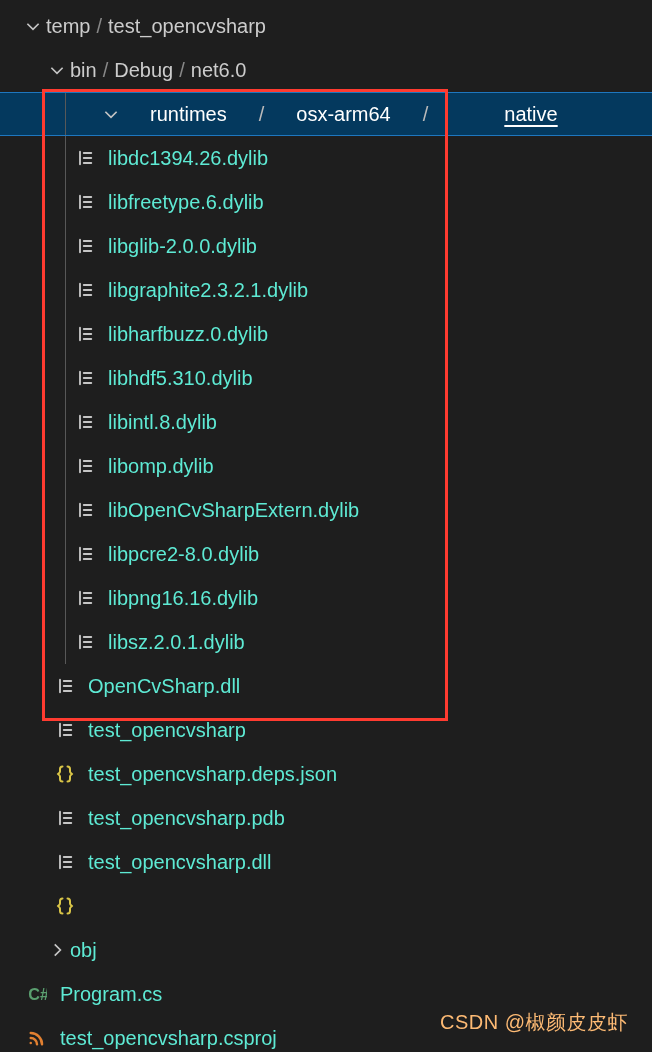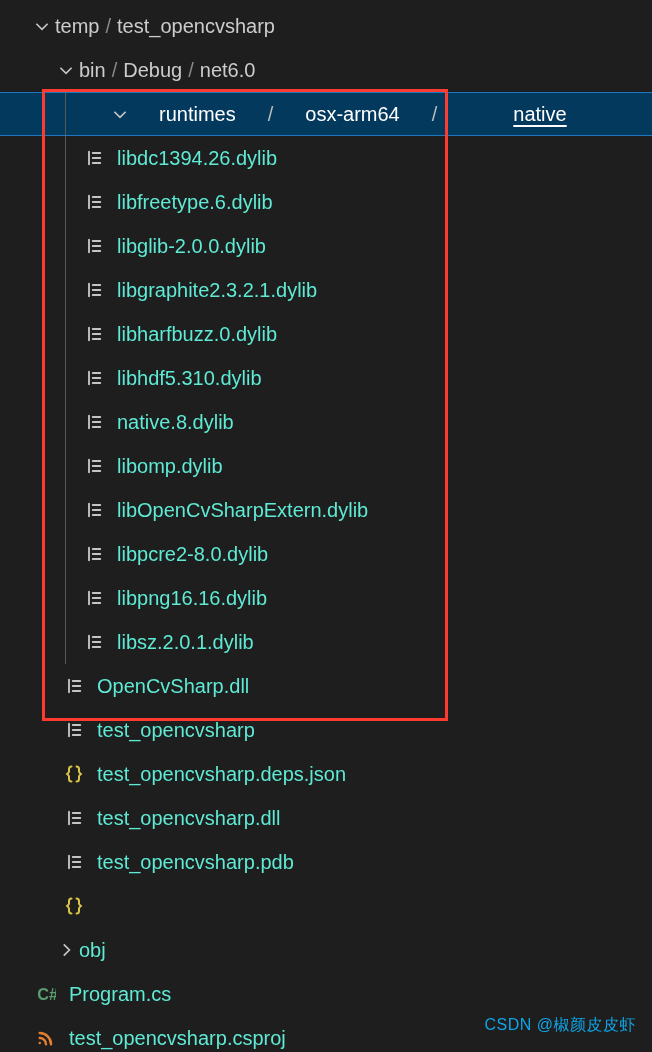--- a/index.html
+++ b/index.html
@@ -14,21 +14,20 @@
       position: relative;
     }
     .tree { padding-top: 4px; }
     .row {
       display: flex;
       align-items: center;
       height: 44px;
       white-space: nowrap;
       cursor: pointer;
       position: relative;
-      padding-left: 9px;
     }
     .row.selected {
       background: #04395e;
       border-top: 1px solid #1e77bf;
       border-bottom: 1px solid #1e77bf;
       gap: 26px;
     }
     .indent { display: inline-block; }
     .i1 { width: 20px; }
     .i2 { width: 44px; }
@@ -80,24 +79,24 @@
       border: 3px solid #ff3b30;
       left: 42px;
       top: 89px;
       width: 406px;
       height: 632px;
       pointer-events: none;
       z-index: 10;
     }
     .watermark {
       position: absolute;
-      right: 16px;
+      right: 24px;
       bottom: 16px;
-      color: #0ea5e9;
-      font-size: 16px;
+      color: #fdba74;
+      font-size: 20px;
       letter-spacing: 0.5px;
     }
   </style>
 </head>
 <body>
 
 <div class="tree">
 
   <div class="row">
     <span class="indent i1"></span>
@@ -223,21 +222,21 @@
         <span class="indent-guide" style="left: 65px;"></span>
         <span class="indent" style="width: 72px;"></span>
         <span class="icon lines-icon">
           <svg viewBox="0 0 16 16" fill="none" stroke="currentColor" stroke-width="1.5" stroke-linecap="round">
             <line x1="4" y1="3" x2="4" y2="13"></line>
             <line x1="7" y1="4" x2="13" y2="4"></line>
             <line x1="7" y1="8" x2="13" y2="8"></line>
             <line x1="7" y1="12" x2="13" y2="12"></line>
           </svg>
         </span>
-        <span class="label">native.8.dylib</span>
+        <span class="label">libintl.8.dylib</span>
       </div>
       <div class="row">
         <span class="indent-guide" style="left: 65px;"></span>
         <span class="indent" style="width: 72px;"></span>
         <span class="icon lines-icon">
           <svg viewBox="0 0 16 16" fill="none" stroke="currentColor" stroke-width="1.5" stroke-linecap="round">
             <line x1="4" y1="3" x2="4" y2="13"></line>
             <line x1="7" y1="4" x2="13" y2="4"></line>
             <line x1="7" y1="8" x2="13" y2="8"></line>
             <line x1="7" y1="12" x2="13" y2="12"></line>
@@ -337,33 +336,33 @@
       <div class="row">
         <span class="indent" style="width: 52px;"></span>
         <span class="icon lines-icon">
           <svg viewBox="0 0 16 16" fill="none" stroke="currentColor" stroke-width="1.5" stroke-linecap="round">
             <line x1="4" y1="3" x2="4" y2="13"></line>
             <line x1="7" y1="4" x2="13" y2="4"></line>
             <line x1="7" y1="8" x2="13" y2="8"></line>
             <line x1="7" y1="12" x2="13" y2="12"></line>
           </svg>
         </span>
+        <span class="label">test_opencvsharp.pdb</span>
+      </div>
+      <div class="row">
+        <span class="indent" style="width: 52px;"></span>
+        <span class="icon lines-icon">
+          <svg viewBox="0 0 16 16" fill="none" stroke="currentColor" stroke-width="1.5" stroke-linecap="round">
+            <line x1="4" y1="3" x2="4" y2="13"></line>
+            <line x1="7" y1="4" x2="13" y2="4"></line>
+            <line x1="7" y1="8" x2="13" y2="8"></line>
+            <line x1="7" y1="12" x2="13" y2="12"></line>
+          </svg>
+        </span>
         <span class="label">test_opencvsharp.dll</span>
-      </div>
-      <div class="row">
-        <span class="indent" style="width: 52px;"></span>
-        <span class="icon lines-icon">
-          <svg viewBox="0 0 16 16" fill="none" stroke="currentColor" stroke-width="1.5" stroke-linecap="round">
-            <line x1="4" y1="3" x2="4" y2="13"></line>
-            <line x1="7" y1="4" x2="13" y2="4"></line>
-            <line x1="7" y1="8" x2="13" y2="8"></line>
-            <line x1="7" y1="12" x2="13" y2="12"></line>
-          </svg>
-        </span>
-        <span class="label">test_opencvsharp.pdb</span>
       </div>
       <div class="row">
         <span class="indent" style="width: 52px;"></span>
         <span class="icon braces-icon">
           <svg viewBox="0 0 16 16" fill="none" stroke="currentColor" stroke-width="1.6" stroke-linecap="round">
             <path d="M6 2c-1.5 0-2 1-2 2v2c0 1-1 1.5-1.5 2 .5.5 1.5 1 1.5 2v2c0 1 .5 2 2 2"></path>
             <path d="M10 2c1.5 0 2 1 2 2v2c0 1 1 1.5 1.5 2-.5.5-1.5 1-1.5 2v2c0 1-.5 2-2 2"></path>
           </svg>
         </span>
       </div>

